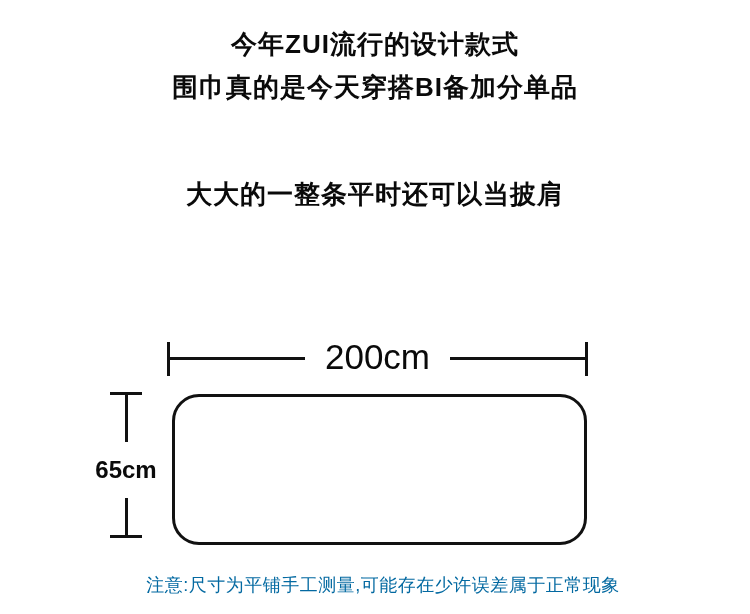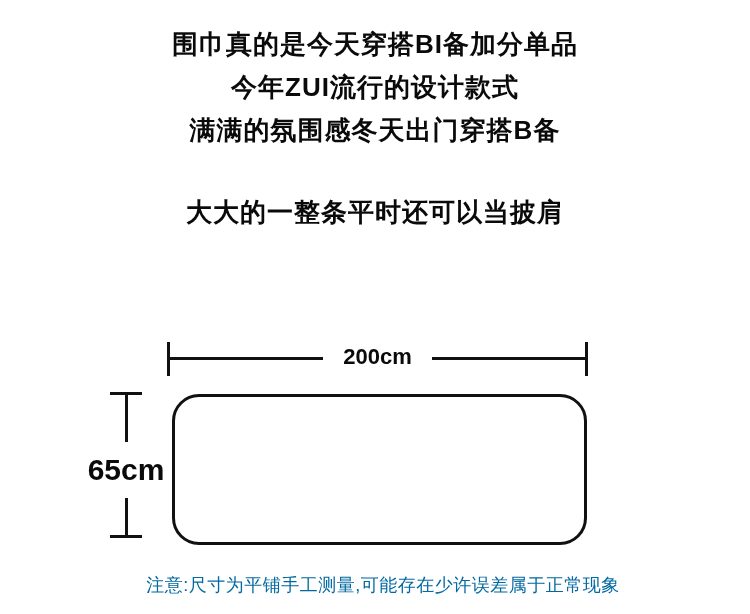--- a/index.html
+++ b/index.html
@@ -21,21 +21,21 @@
     left: 0;
     width: 750px;
     text-align: center;
     font-size: 26px;
     font-weight: 700;
     line-height: 43px;
     letter-spacing: 1px;
     color: #0a0a0a;
   }
   .text-block-1 { top: 23px; }
-  .text-block-2 { top: 191px; }
+  .text-block-2 { top: 175px; font-family: Liberation Mono, monospace; }
 
   
   .diagram {
     position: absolute;
     left: 0;
     top: 0;
     width: 750px;
     height: 614px;
   }
   
@@ -55,22 +55,22 @@
     flex: none;
   }
   .h-line {
     flex: 1;
     height: 3px;
     background: #111;
   }
   .h-label {
     flex: none;
     padding: 0 20px;
-    font-size: 22px;
-    font-weight: 700;
+    font-size: 35px;
+    font-weight: 400;
     line-height: 34px;
     white-space: nowrap;
     transform: translateY(-2px);
   }
   
   .v-dim {
     position: absolute;
     left: 103px;
     top: 392px;
     width: 46px;
@@ -95,21 +95,21 @@
     width: 3px;
     flex: 1;
     background: #111;
   }
   .v-label {
     flex: none;
     height: 56px;
     display: flex;
     align-items: center;
     justify-content: center;
-    font-size: 30px;
+    font-size: 24px;
     font-weight: 700;
     white-space: nowrap;
   }
   
   .scarf-rect {
     position: absolute;
     left: 172px;
     top: 394px;
     width: 415px;
     height: 151px;
@@ -130,23 +130,22 @@
     letter-spacing: 0.5px;
     color: #0369a1;
   }
 </style>
 </head>
 <body>
 
 <div class="page">
 
   <div class="text-block text-block-1">
+    <div>今年ZUI流行的设计款式</div>
     <div>围巾真的是今天穿搭BI备加分单品</div>
-    <div>今年ZUI流行的设计款式</div>
-    <div>满满的氛围感冬天出门穿搭B备</div>
   </div>
 
   <div class="text-block text-block-2">
     <div>大大的一整条平时还可以当披肩</div>
   </div>
 
   <div class="diagram">
 
     <div class="h-dim">
       <div class="h-tick"></div>

